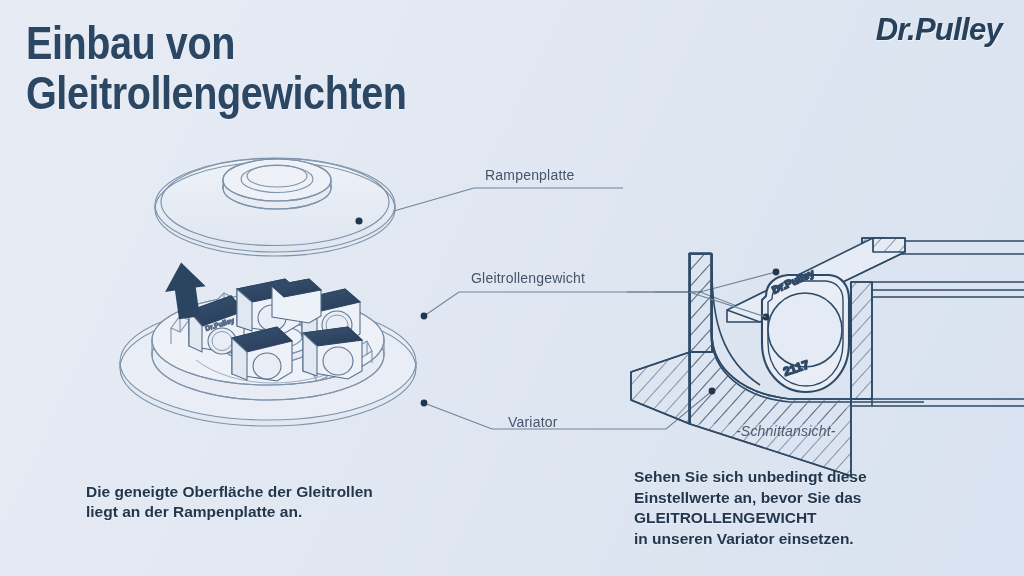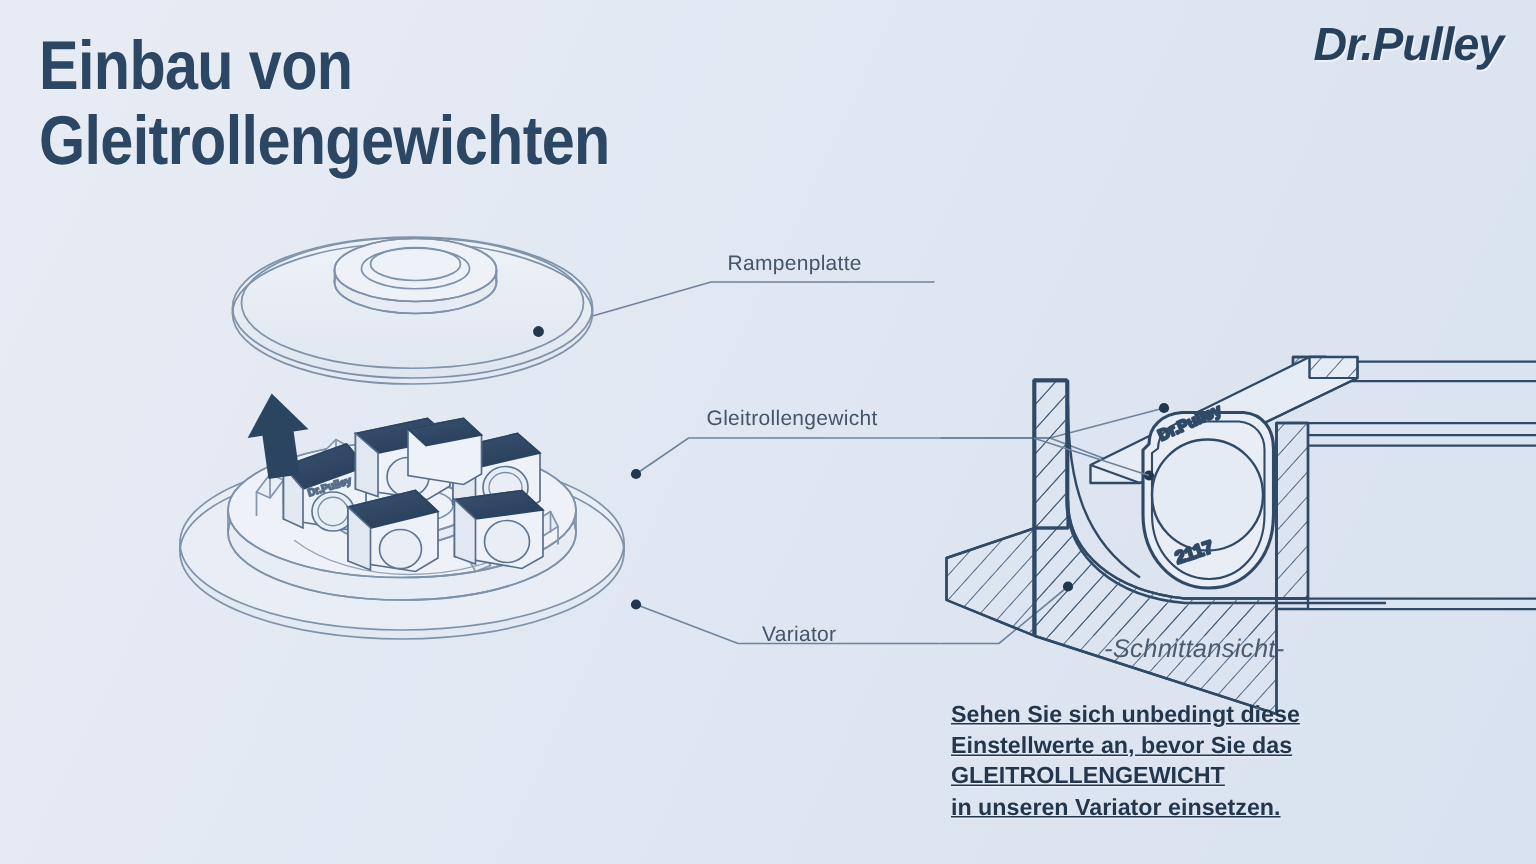--- a/index.html
+++ b/index.html
@@ -57,36 +57,35 @@
   }
   #label-rampenplatte { left: 485px; top: 167px; }
   #label-gleitrollengewicht { left: 471px; top: 270px; }
   #label-variator { left: 508px; top: 414px; }
 
   #cut-label {
     position: absolute;
     left: 736px;
     top: 423px;
     color: #4c5b70;
-    font-size: 17px;
+    font-size: 14px;
     font-style: italic;
     letter-spacing: 0.2px;
     white-space: nowrap;
   }
 
   
   .caption {
     position: absolute;
     color: #22374e;
     font-weight: 700;
     font-size: 15.5px;
     line-height: 19.5px;
     white-space: pre-line;
     text-shadow: 0 1px 0 rgba(255,255,255,0.4);
-    text-decoration: underline;
   }
   #caption-left { left: 86px; top: 482px; }
   #caption-right { left: 634px; top: 467px; font-size: 15.5px; line-height: 20.5px; }
 
   
   #art {
     position: absolute;
     left: 0; top: 0;
     width: 1024px;
     height: 576px;
@@ -336,18 +335,20 @@
   <div id="title">Einbau von
 Gleitrollengewichten</div>
   <div id="logo">Dr.Pulley</div>
 
   <div class="callout" id="label-rampenplatte">Rampenplatte</div>
   <div class="callout" id="label-gleitrollengewicht">Gleitrollengewicht</div>
   <div class="callout" id="label-variator">Variator</div>
 
   <div id="cut-label">-Schnittansicht-</div>
 
+  <div class="caption" id="caption-left">Die geneigte Oberfläche der Gleitrollen
+liegt an der Rampenplatte an.</div>
   <div class="caption" id="caption-right">Sehen Sie sich unbedingt diese
 Einstellwerte an, bevor Sie das
 GLEITROLLENGEWICHT
 in unseren Variator einsetzen.</div>
 
 </div>
 
 </body></html>

